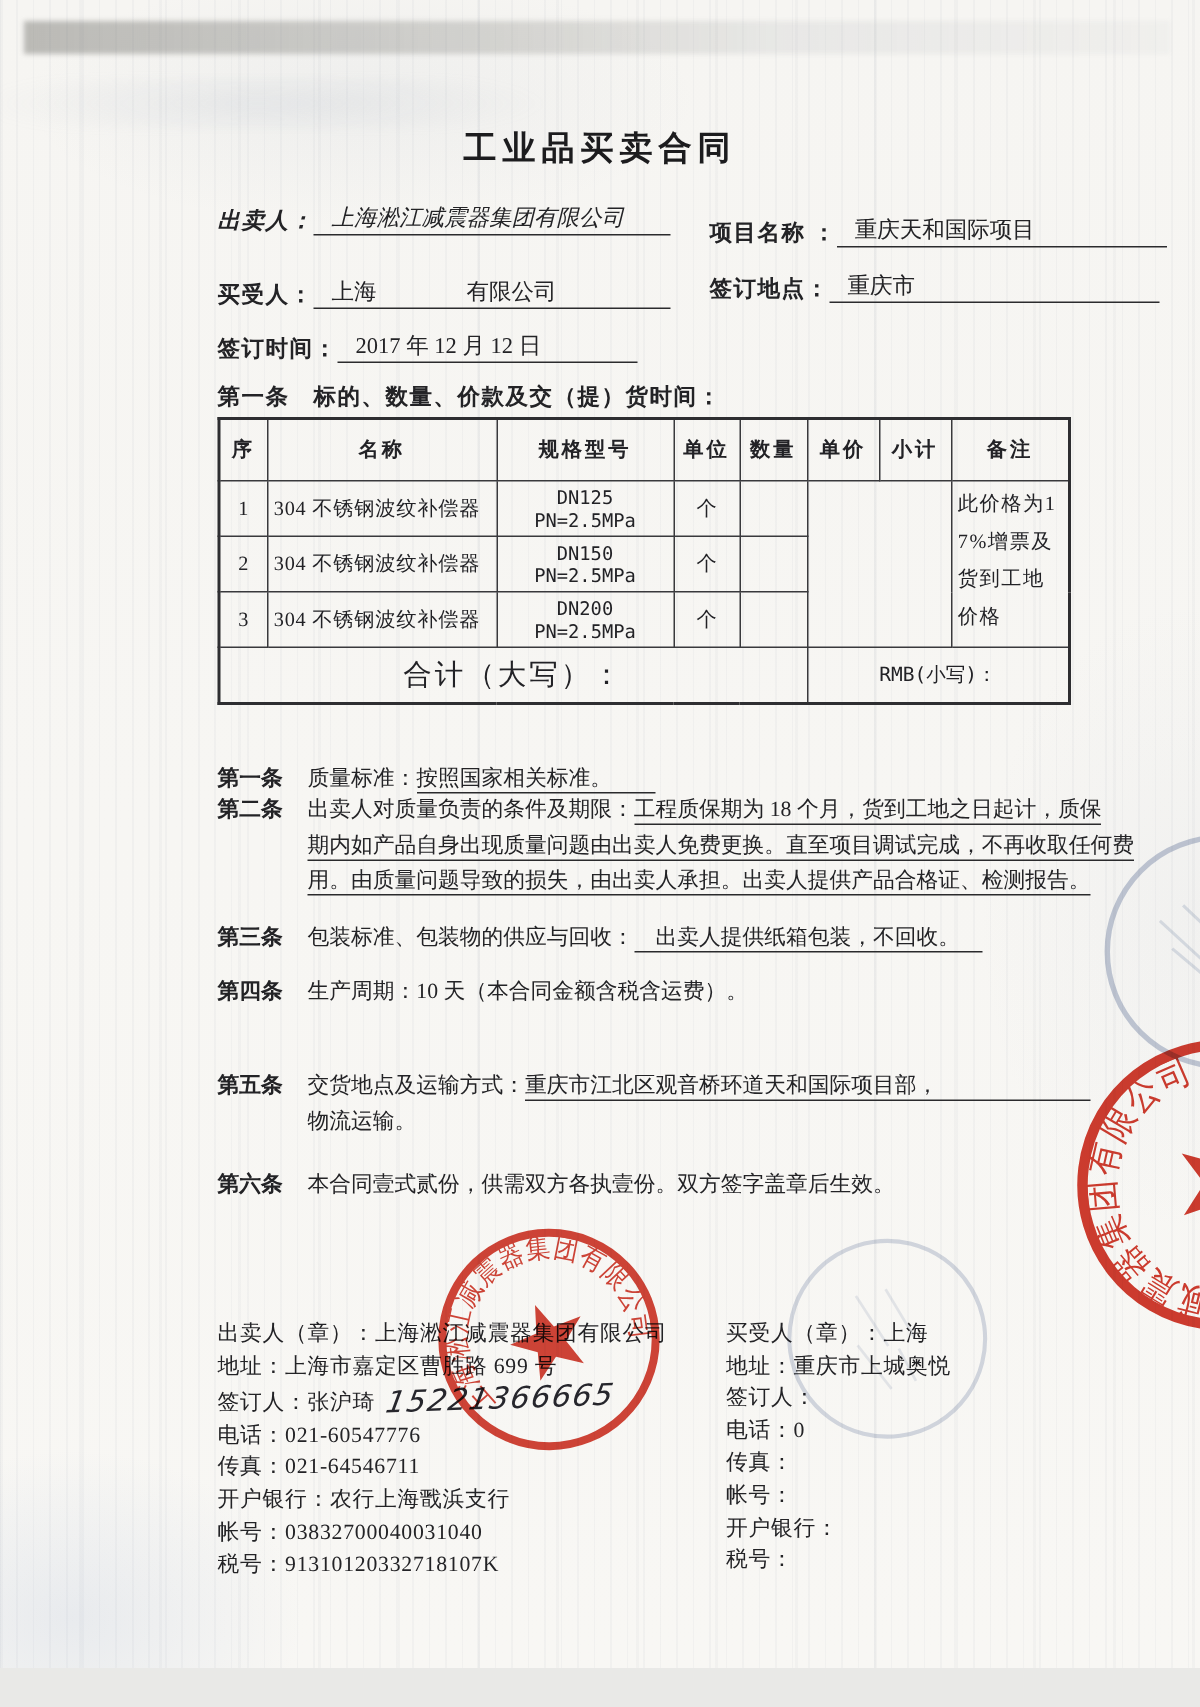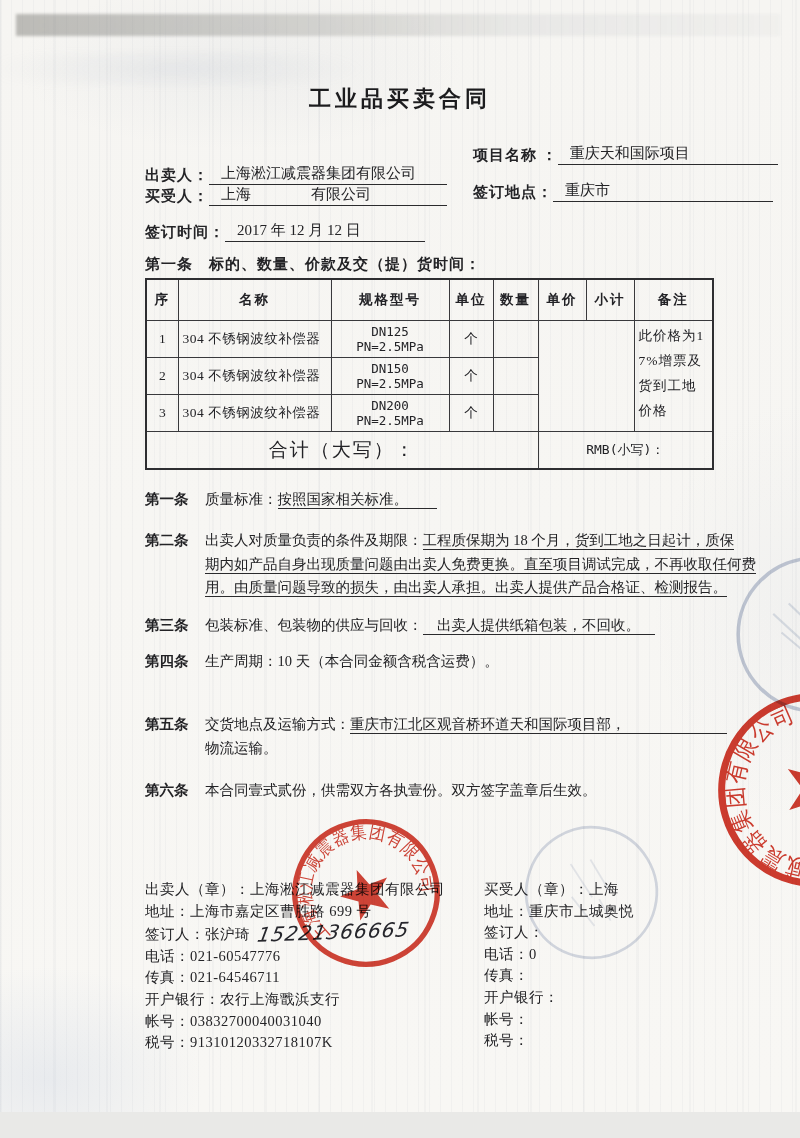--- a/index.html
+++ b/index.html
@@ -21,21 +21,21 @@
     filter:blur(1.6px);}
   .smudge{position:absolute;top:52px;left:0;width:430px;height:34px;
     background:radial-gradient(60% 100% at 40% 50%, rgba(168,178,195,.14), transparent 75%);filter:blur(3px);}
 
   .title{position:absolute;top:84px;left:0;width:100%;text-align:center;
     font-size:22px;font-weight:bold;letter-spacing:4px;color:#1c1c1e;}
 
   .field{position:absolute;font-size:15px;white-space:pre;}
   .field .lbl{font-weight:bold;letter-spacing:1px;}
   .val{display:inline-block;border-bottom:1.6px solid #2b2b2d;padding:0 8px 1px 12px;white-space:pre;vertical-align:bottom;}
-  .f-seller{left:145px;top:164px;}  .f-seller .val{min-width:218px;}
+  .f-seller{left:145px;top:136px;font-style:italic;}  .f-seller .val{min-width:218px;}
   .f-project{left:473px;top:144px;font-family:Liberation Serif, serif;} .f-project .val{min-width:200px;}
   .f-buyer{left:145px;top:185px;}   .f-buyer .val{min-width:218px;}
   .f-place{left:473px;top:181px;}   .f-place .val{min-width:200px;}
   .f-time{left:145px;top:221px;}    .f-time .val{min-width:180px;}
 
   .sec-heading{position:absolute;left:145px;top:255px;font-size:15px;font-weight:bold;letter-spacing:1px;}
 
   table.goods{position:absolute;left:145px;top:278px;width:567px;border-collapse:collapse;table-layout:fixed;
     font-size:13.5px;color:#222226;}
   table.goods th, table.goods td{border:1.3px solid #39393c;padding:2px 4px;overflow:hidden;}
@@ -49,21 +49,21 @@
   td.noL{border-left:none;}
   td.remark{vertical-align:top;padding:8px 5px 0 7px;line-height:25px;font-size:13.5px;letter-spacing:1px;white-space:normal;word-break:break-all;}
   td.total{height:38px;text-align:center;letter-spacing:2px;font-size:19px;}
   td.rmb{height:38px;text-align:center;font-family:"DejaVu Sans Mono",monospace;font-size:13px;}
 
   .article{position:absolute;left:145px;width:648px;display:flex;gap:12px;font-size:14.5px;line-height:23.5px;}
   .art-no{flex:0 0 48px;font-weight:bold;white-space:nowrap;}
   .art-body{flex:1;}
   .art-line{white-space:pre;}
   .u{border-bottom:1.5px solid #2a2a2c;padding-bottom:1px;}
-  .a1{top:488px;} .a2{top:529px;} .a3{top:614px;} .a4{top:650px;} .a5{top:713px;} .a6{top:779px;}
+  .a1{top:508px;} .a2{top:529px;} .a3{top:614px;} .a4{top:650px;} .a5{top:713px;} .a6{top:779px;}
 
   .sig{position:absolute;top:879px;font-size:14.5px;line-height:21.6px;letter-spacing:.5px;}
   .sig-left{left:145px;width:330px;}
   .sig-right{left:455px;width:310px;margin-left:29px;}
   .sig-line{white-space:pre;}
   .hand{display:inline-block;font-family:"DejaVu Sans",sans-serif;font-style:italic;
     font-size:20px;letter-spacing:1px;transform:skewX(-12deg) rotate(-2deg);margin-left:8px;color:#26262c;}
 
   .seal{position:absolute;mix-blend-mode:multiply;pointer-events:none;}
   .seal .ring{fill:none;stroke:currentColor;stroke-width:6;}
@@ -196,22 +196,22 @@
     <div class="sig-line">帐号：03832700040031040</div>
     <div class="sig-line">税号：91310120332718107K</div>
   </div>
 
   <div class="sig sig-right">
     <div class="sig-line">买受人（章）：上海</div>
     <div class="sig-line">地址：重庆市上城奥悦</div>
     <div class="sig-line">签订人：</div>
     <div class="sig-line">电话：0</div>
     <div class="sig-line">传真：</div>
+    <div class="sig-line">帐号：</div>
     <div class="sig-line">开户银行：</div>
-    <div class="sig-line">帐号：</div>
     <div class="sig-line">税号：</div>
   </div>
 
   <svg class="seal seal-main" viewBox="0 0 180 180">
     <defs>
         <path id="arcMain" d="M 36.3,121 A 62,62 0 1 1 143.7,121" fill="none"></path>
       </defs>
     <circle class="ring" cx="90" cy="90" r="80"></circle>
     <path class="star" d="M90,62 L97.1,82.3 L118.5,82.7 L101.4,95.7 L107.6,116.3 L90,104 L72.4,116.3 L78.6,95.7 L61.5,82.7 L82.9,82.3 Z"></path>
     <text class="ring-text" textLength="250" lengthAdjust="spacingAndGlyphs"><textPath href="#arcMain" startOffset="2">上海淞江减震器集团有限公司</textPath></text>

